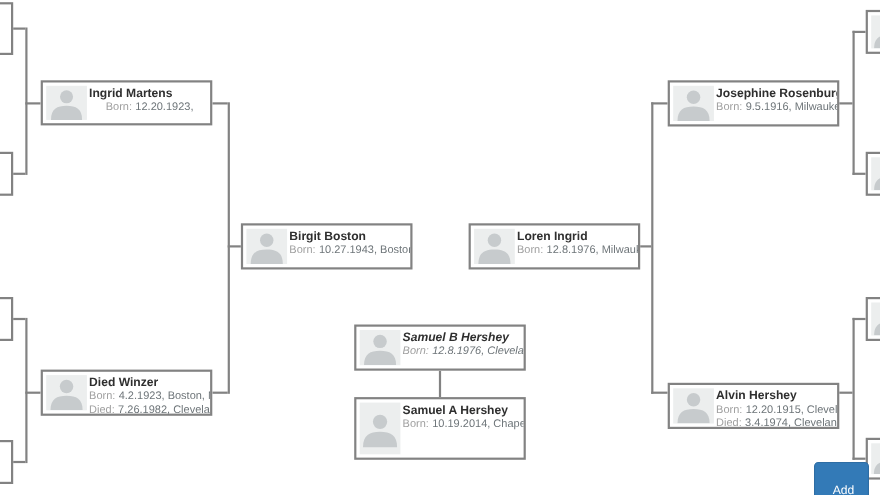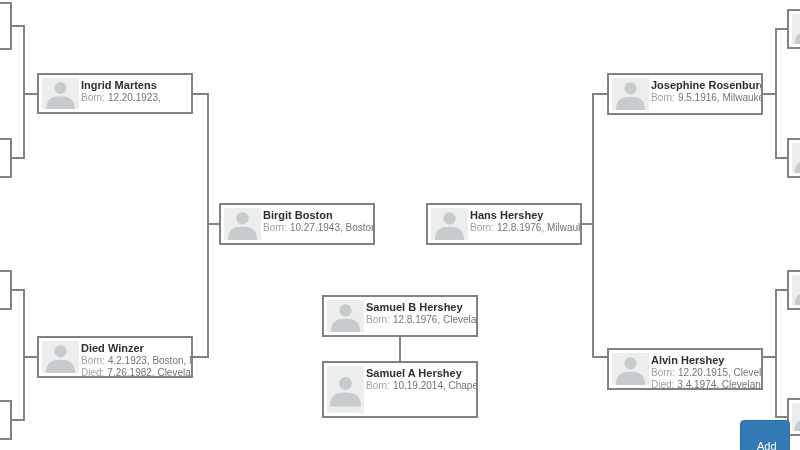--- a/index.html
+++ b/index.html
@@ -13,21 +13,21 @@
     position:absolute;width:156px;height:42px;
     background:#fff;border:2px solid #828282;box-sizing:border-box;
   }
   .avatar{
     position:absolute;left:3px;top:3px;bottom:3px;width:37px;
     background:#eceeee;overflow:hidden;
   }
   .avatar svg{display:block;width:100%;height:100%;}
   .info{margin-left:42px;padding-top:4px;white-space:nowrap;overflow:hidden;}
   .name{font-size:11px;font-weight:bold;color:#2f2f2f;line-height:13px;}
-  .detail{font-size:10px;line-height:12px;color:#a0a0a0;}
+  .detail{font-size:10px;line-height:12px;color:#a0a0a0;text-align:center;}
   .detail .val{color:#6e7579;margin-left:3px;}
   .partial-card{
     position:absolute;background:#fff;border:2px solid #828282;box-sizing:border-box;
   }
   .ln{position:absolute;background:#828282;}
   .add-node-btn{
     position:absolute;left:740px;top:420px;width:50px;height:20px;
     background:#337ab7;border:1px solid #2e6da4;border-radius:4px;
     color:#fff;font-size:11px;line-height:18px;text-align:right;
     box-sizing:border-box;cursor:pointer;padding:16px;
@@ -147,21 +147,21 @@
 </div>
 
 <div class="person-card" style="left:426px;top:203px;">
   <div class="avatar">
       <svg viewBox="0 0 37 34">
         <circle cx="18.5" cy="11" r="6.5" fill="#c7cbcd"></circle>
         <path d="M3,34 C3,23 9,20 18.5,20 C28,20 34,23 34,34 Z" fill="#c7cbcd"></path>
       </svg>
     </div>
   <div class="info">
-    <div class="name">Hans Hershey</div>
+    <div class="name">Loren Ingrid</div>
     <div class="detail"><span>Born:</span><span class="val">12.8.1976, Milwaukee, WI</span></div>
   </div>
 </div>
 
 <div class="person-card" style="left:37px;top:336px;">
   <div class="avatar">
       <svg viewBox="0 0 37 34">
         <circle cx="18.5" cy="11" r="6.5" fill="#c7cbcd"></circle>
         <path d="M3,34 C3,23 9,20 18.5,20 C28,20 34,23 34,34 Z" fill="#c7cbcd"></path>
       </svg>
@@ -180,21 +180,21 @@
         <path d="M3,34 C3,23 9,20 18.5,20 C28,20 34,23 34,34 Z" fill="#c7cbcd"></path>
       </svg>
     </div>
   <div class="info">
     <div class="name">Alvin Hershey</div>
     <div class="detail"><span>Born:</span><span class="val">12.20.1915, Cleveland, OH</span></div>
     <div class="detail"><span>Died:</span><span class="val">3.4.1974, Cleveland, OH</span></div>
   </div>
 </div>
 
-<div class="person-card" style="left:322px;top:295px;">
+<div class="person-card" style="left:322px;top:295px;font-style:italic;">
   <div class="avatar">
       <svg viewBox="0 0 37 34">
         <circle cx="18.5" cy="11" r="6.5" fill="#c7cbcd"></circle>
         <path d="M3,34 C3,23 9,20 18.5,20 C28,20 34,23 34,34 Z" fill="#c7cbcd"></path>
       </svg>
     </div>
   <div class="info">
     <div class="name">Samuel B Hershey</div>
     <div class="detail"><span>Born:</span><span class="val">12.8.1976, Cleveland, OH</span></div>
   </div>

